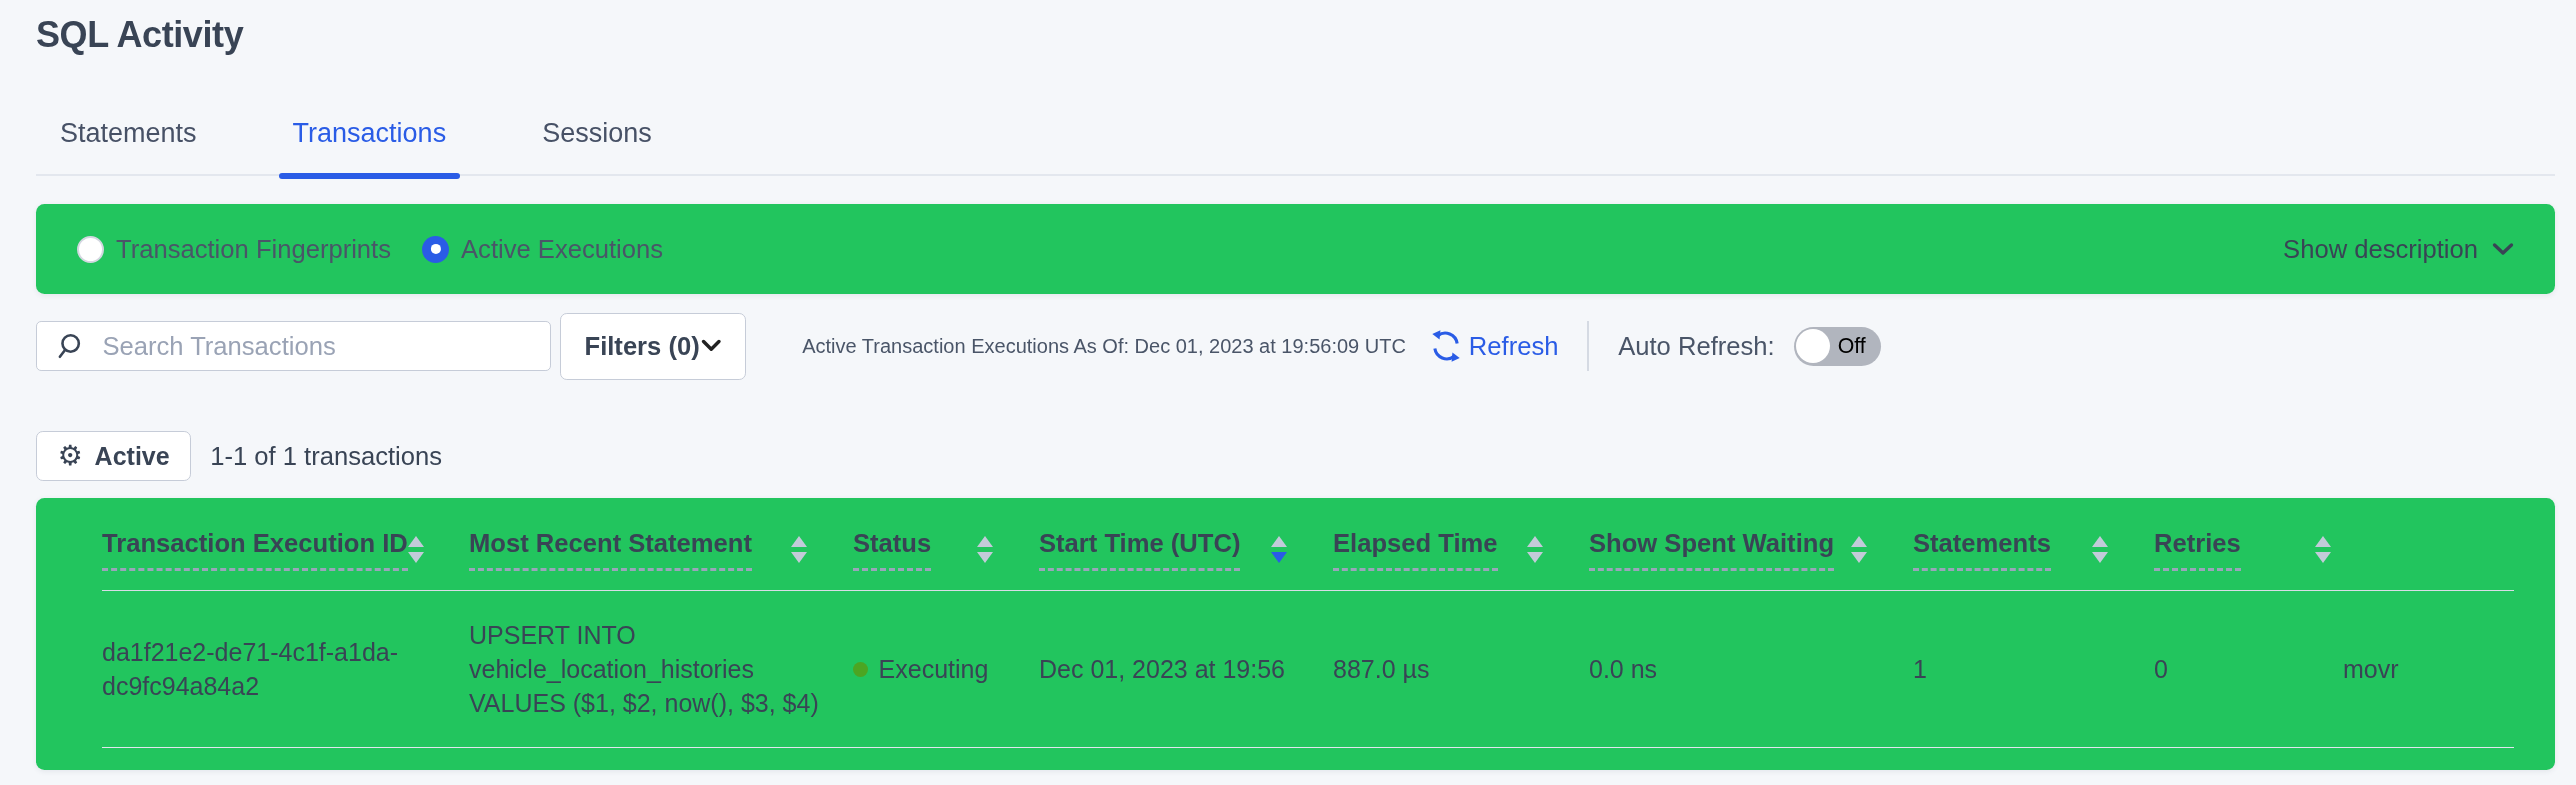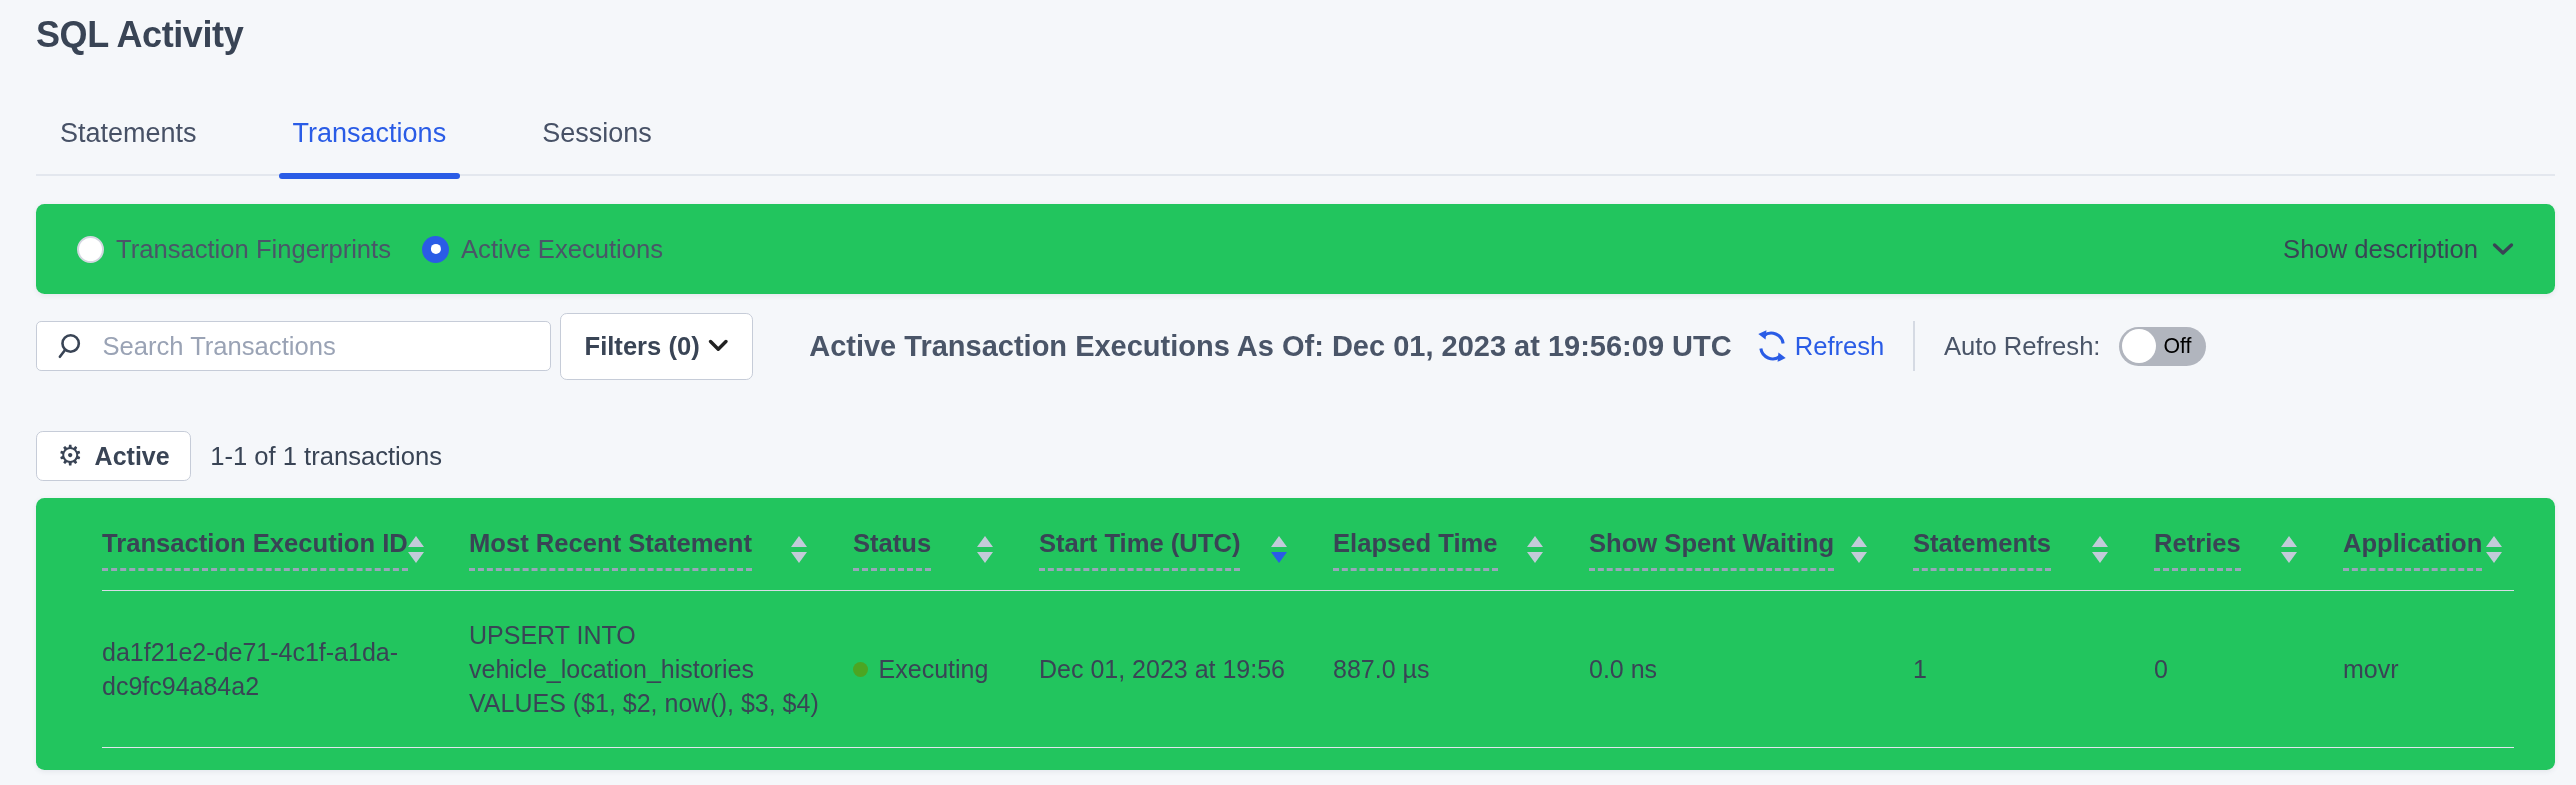--- a/index.html
+++ b/index.html
@@ -61,25 +61,25 @@
     display:flex; align-items:center; padding:0 19px; gap:15.4px;
   }
   .search-box input {
     border:none; outline:none; flex:1; font-size:25.6px; color:#394455;
     font-family:"Liberation Sans","DejaVu Sans",sans-serif; background:transparent;
   }
   .search-box input::placeholder { color:#9aa3b5; }
   .filters-btn {
     margin-left:8.5px; height:67px; padding:0 24px;
     background:#fff; border:1.7px solid #c6ccd8; border-radius:6.8px;
-    display:flex; align-items:center; gap:8px;
+    display:flex; align-items:center; gap:1px;
     font-size:25.6px; font-weight:700; color:#394455; cursor:pointer;
   }
   .filters-btn svg { color:#222; }
-  .asof { margin-left:56px; font-size:29px; color:#4a5568;font-weight:bold; }
+  .asof { margin-left:56px; font-size:20px; color:#4a5568; }
   .refresh { margin-left:22px; display:flex; align-items:center; gap:5px;
     color:#2a5ce6; font-size:25.6px; cursor:pointer; }
   .vdiv { width:1.7px; height:50px; background:#d5dae3; margin:0 29px; }
   .auto-label { font-size:25.6px; color:#4a5568; }
   .toggle {
     margin-left:19px; width:87px; height:39px; border-radius:19.6px;
     background:#b1b5be; position:relative; cursor:pointer; flex:none;
   }
   .toggle .knob {
     position:absolute; left:2.6px; top:2.6px; width:34px; height:34px;
@@ -244,27 +244,20 @@
           <i class="tri tri-down"></i>
         </span>
       </div>
       <div class="th">
         <span class="th-label">Retries</span>
         <span class="sort">
           <i class="tri tri-up"></i>
           <i class="tri tri-down"></i>
         </span>
       </div>
-      <div class="th">
-        <span class="th-label">Application</span>
-        <span class="sort">
-          <i class="tri tri-up"></i>
-          <i class="tri tri-down"></i>
-        </span>
-      </div>
     </div>
   <div class="tgrid trow" id="trow">
       <div class="td td-transaction_execution_id">da1f21e2-de71-4c1f-a1da-dc9fc94a84a2</div>
       <div class="td td-most_recent_statement">
         <div>UPSERT INTO</div>
         <div>vehicle_location_histories</div>
         <div>VALUES ($1, $2, now(), $3, $4)</div>
       </div>
       <div class="td td-status">
         <span class="dot" style="background: rgb(76, 165, 34);"></span>

